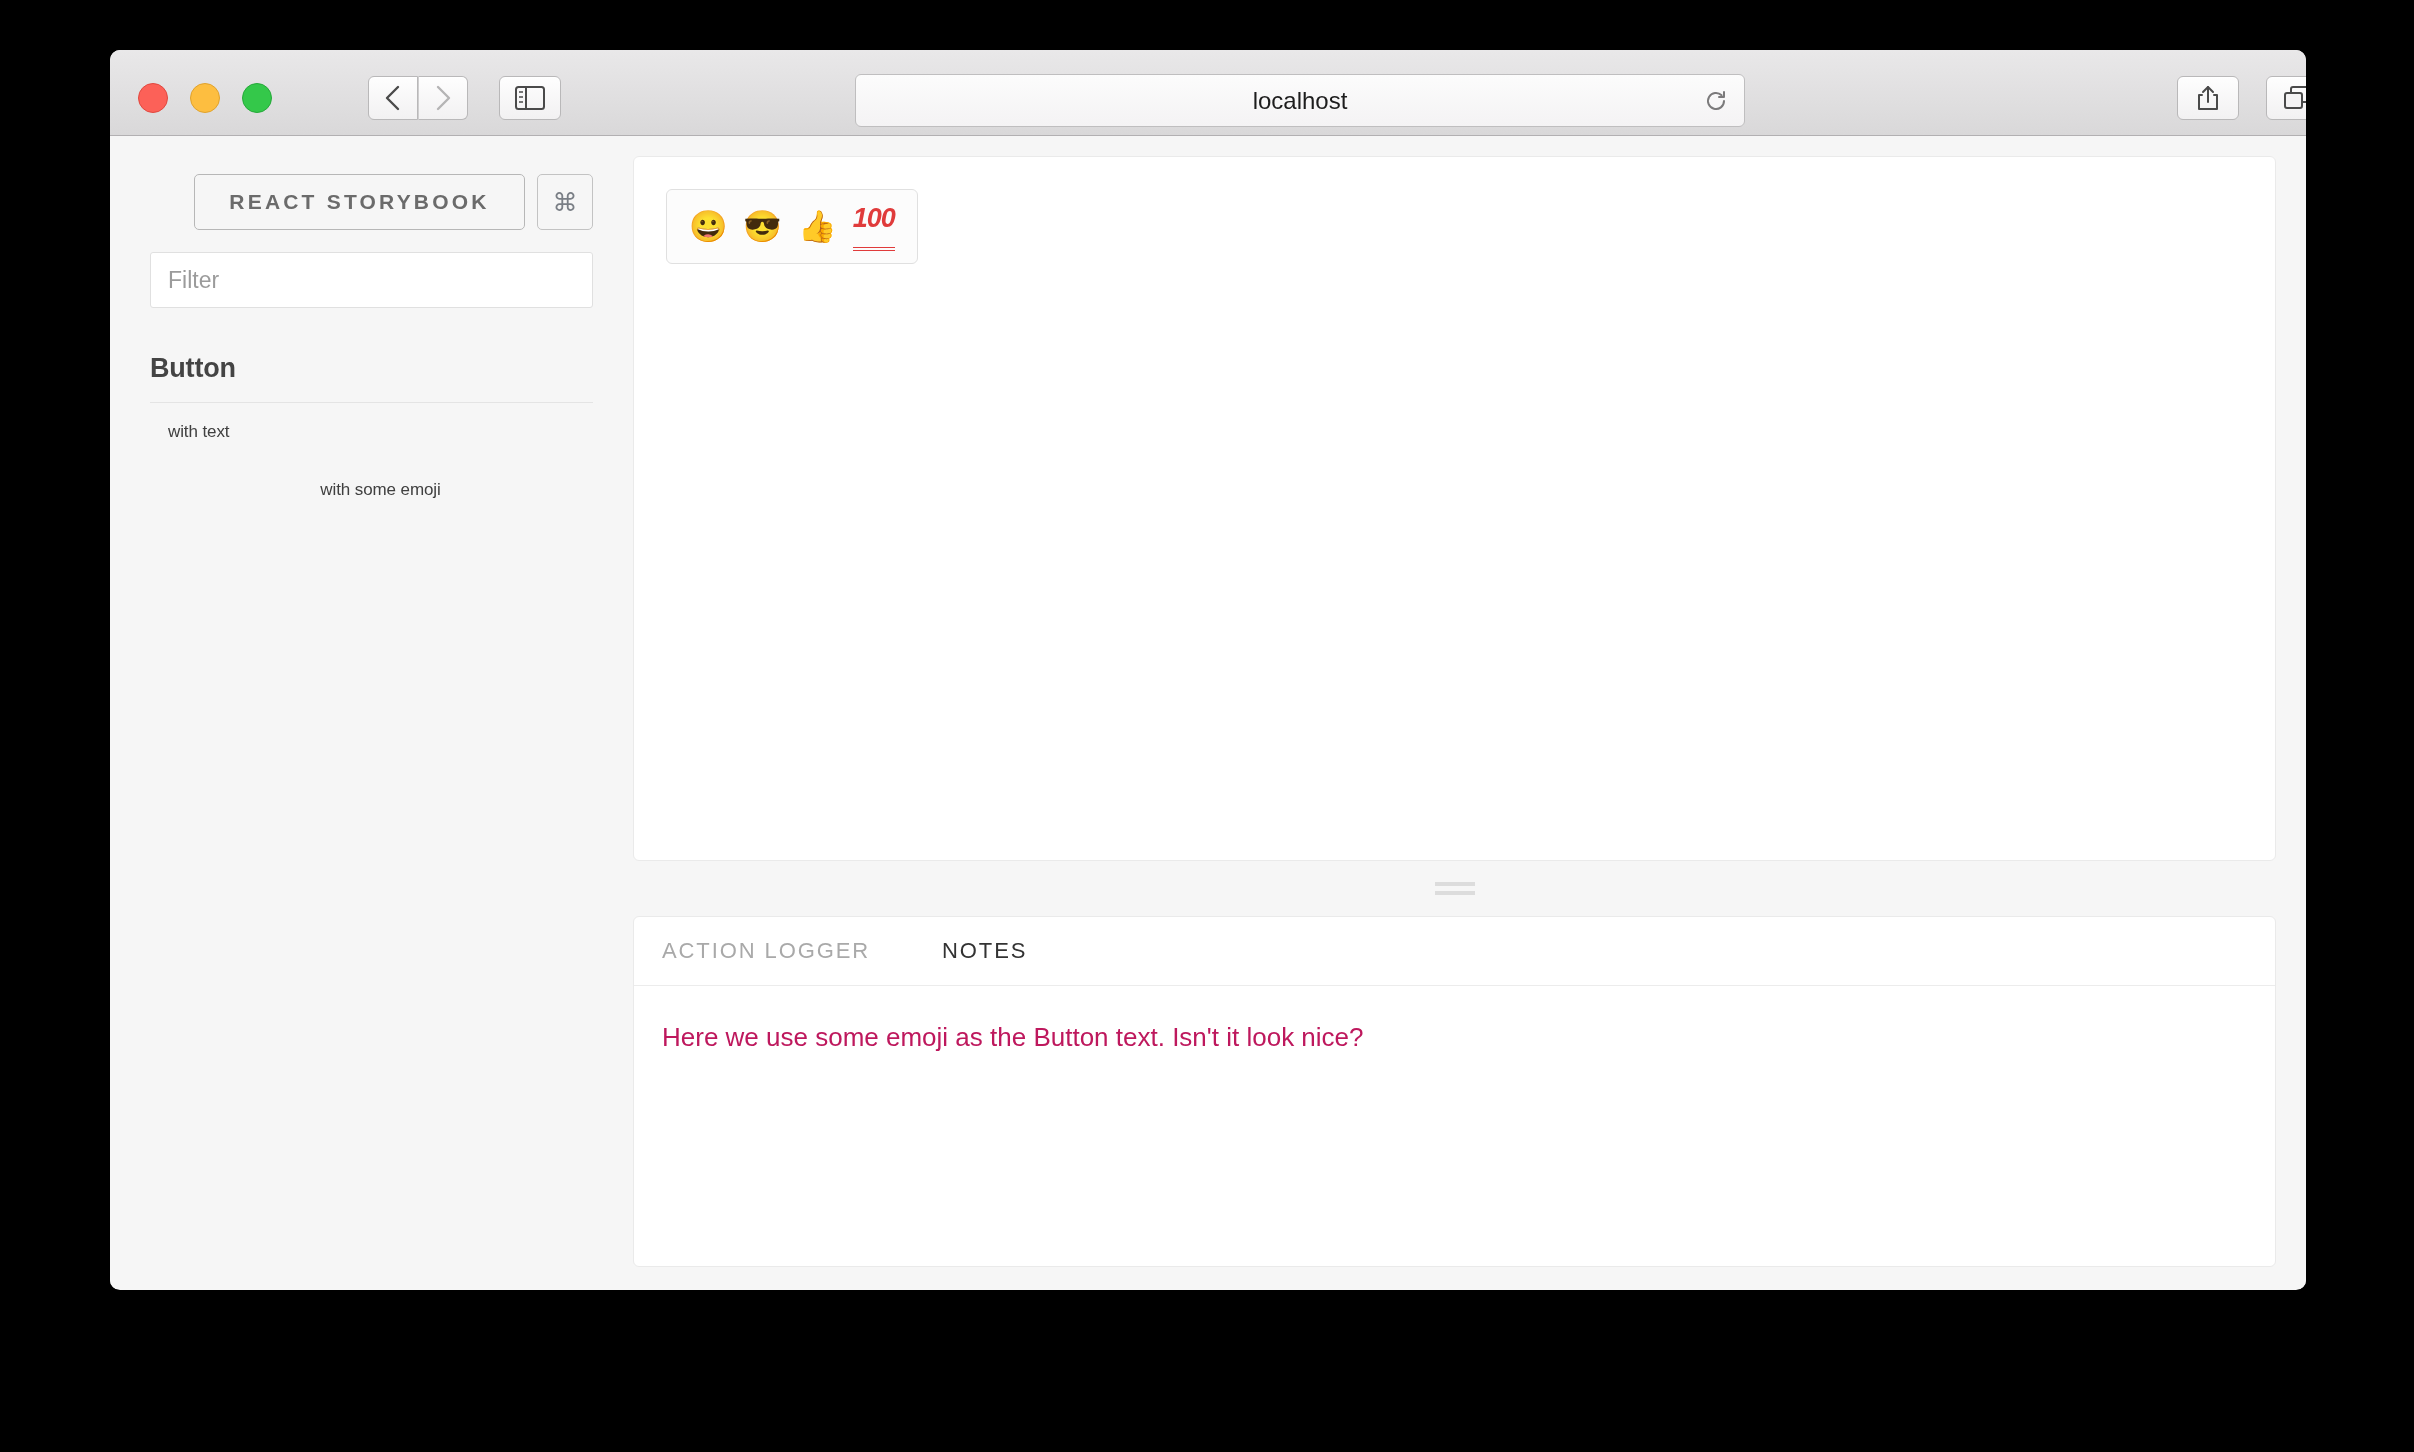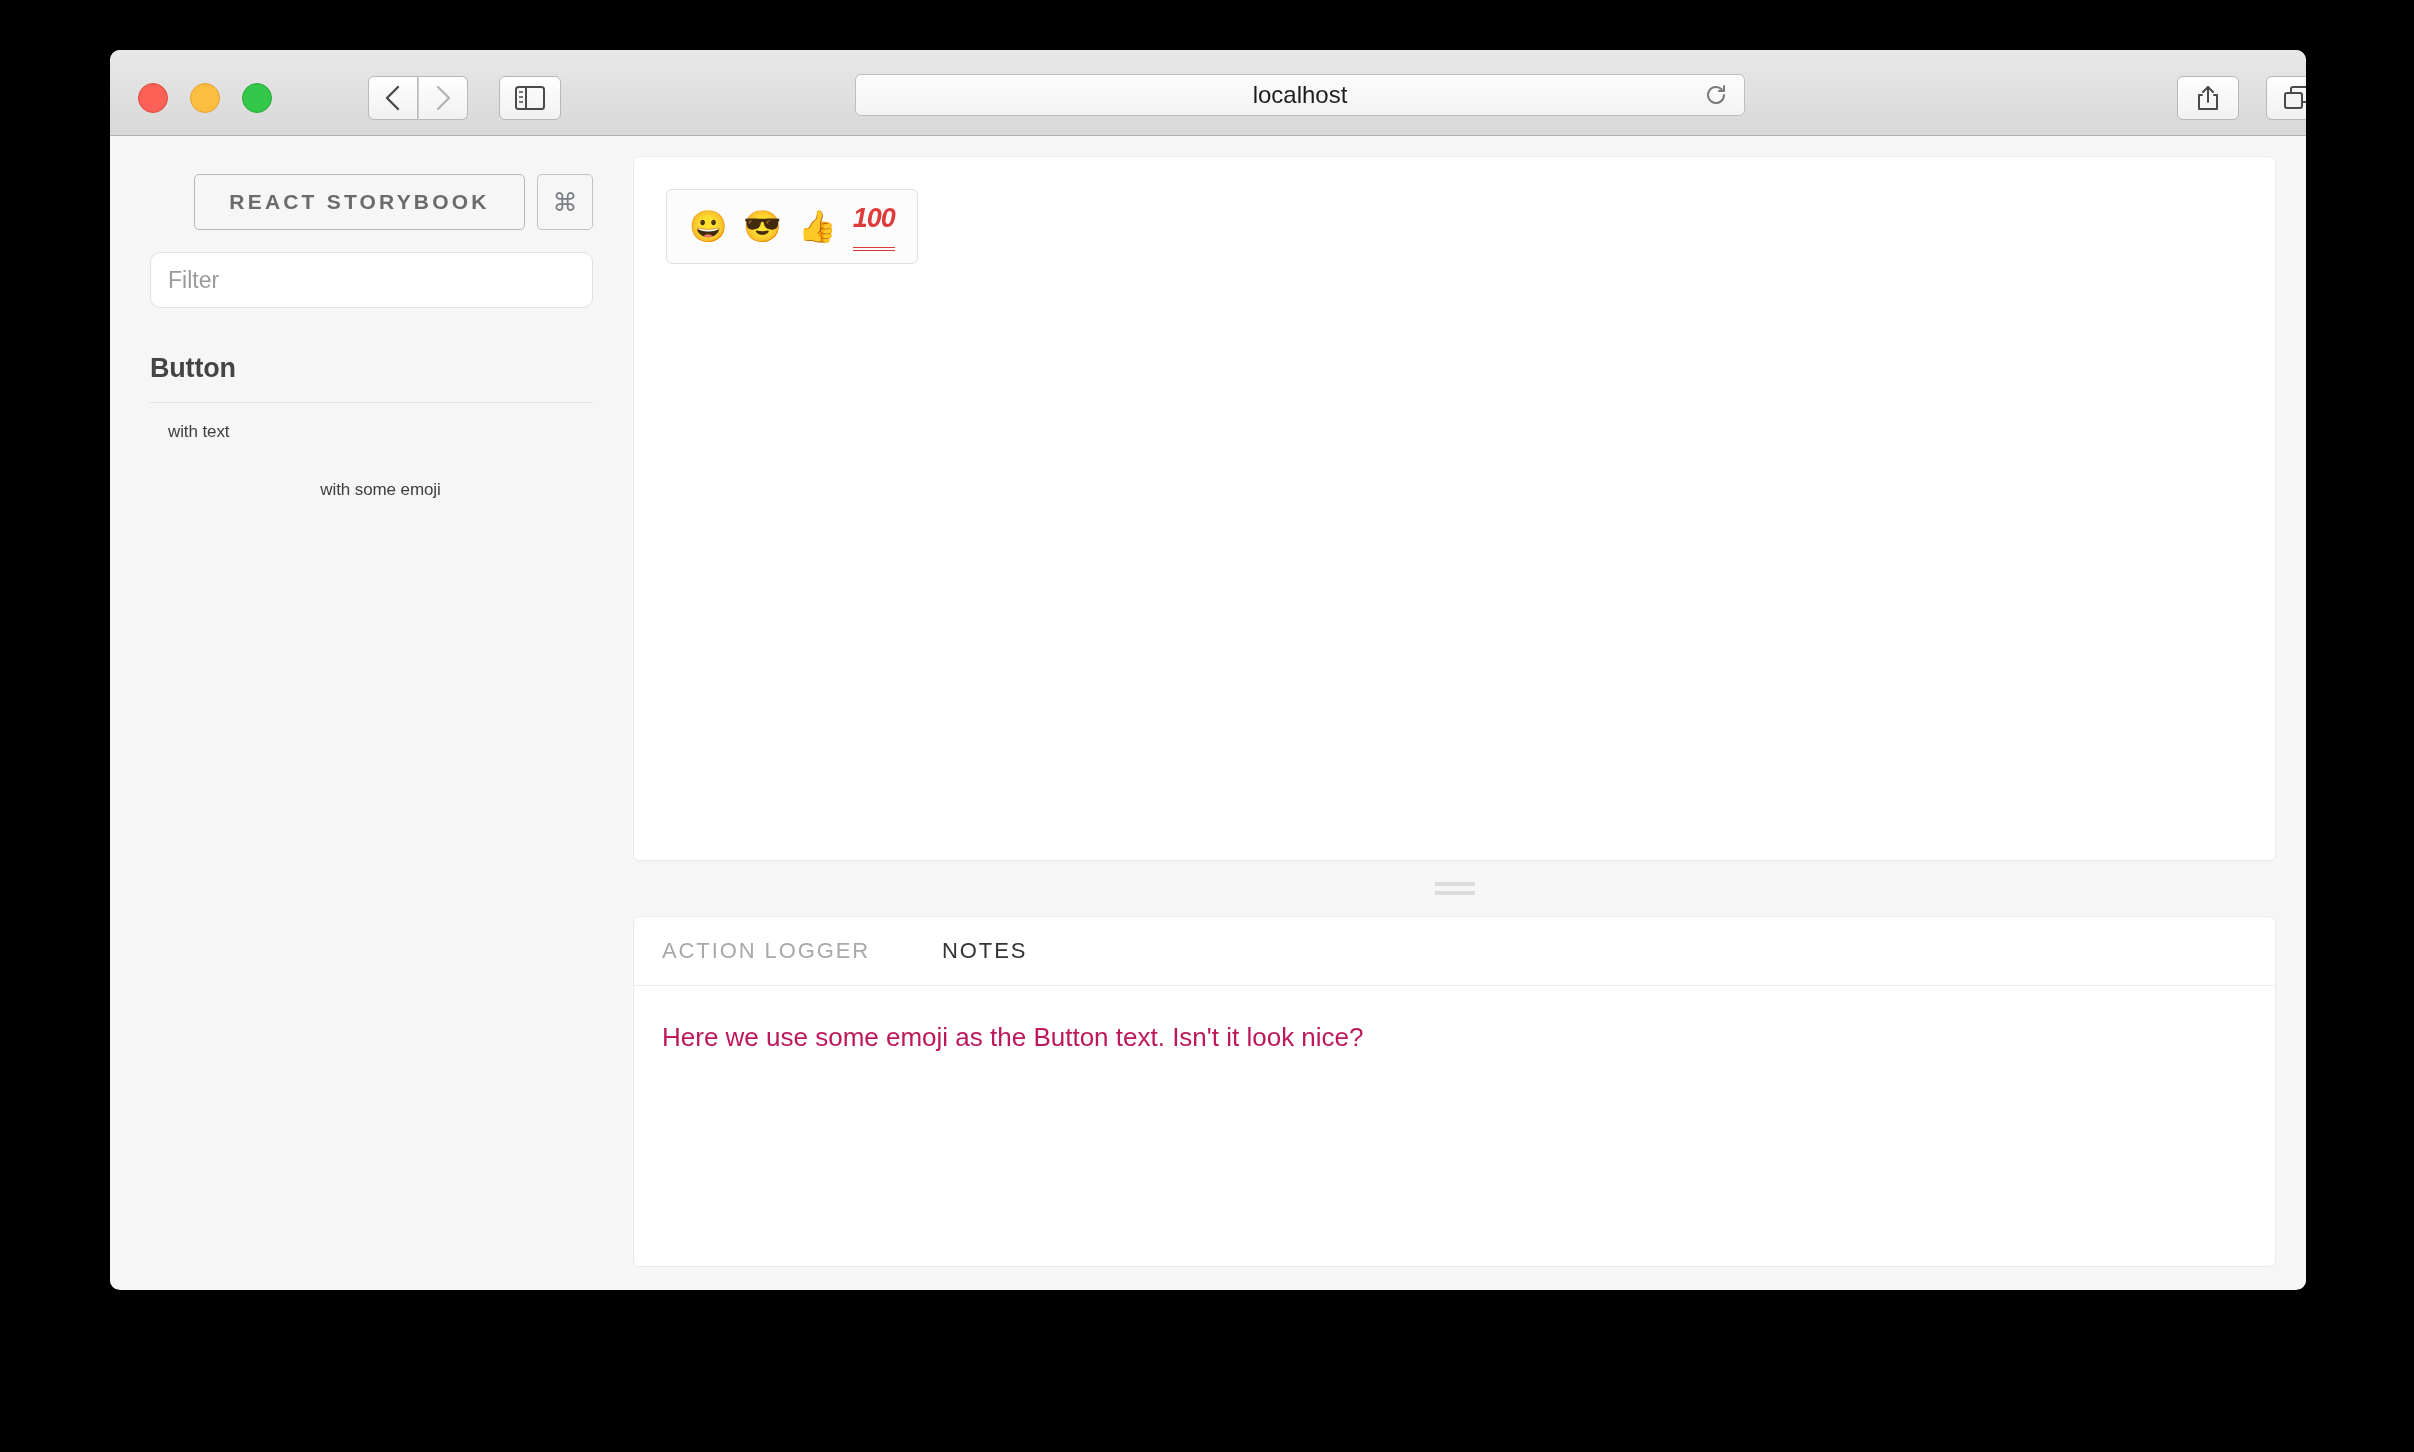--- a/index.html
+++ b/index.html
@@ -50,21 +50,21 @@
   .nav-fwd   { left: 308px; top: 26px; width: 50px; height: 44px;
                border-top-left-radius: 0; border-bottom-left-radius: 0;
                border-left: 1px solid #cfcecf; }
   .sidebar-toggle { left: 389px; top: 26px; width: 62px; height: 44px; }
   .share-btn { left: 2067px; top: 26px; width: 62px; height: 44px; }
   .tabs-btn  { left: 2156px; top: 26px; width: 62px; height: 44px; }
 
   .urlbar {
     position: absolute;
     left: 745px; top: 24px;
-    width: 890px; height: 42px;
+    width: 890px; height: 53px;
     background: linear-gradient(to bottom, #fcfcfc 0%, #f4f3f4 100%);
     border: 1px solid #bfbebf;
     border-radius: 6px;
     display: flex; align-items: center; justify-content: center;
   }
   .urlbar .url-text {
     font-size: 24px;
     color: #1d1d1d;
   }
   .reload-icon {
@@ -115,21 +115,21 @@
     color: #7a7f86;
     font-size: 25px;
     background: transparent;
   }
 
   .sb-filter {
     width: 100%;
     height: 56px;
     background: #ffffff;
     border: 1px solid #e0e0e0;
-    border-radius: 10px;
+    border-radius: 3px;
     padding: 0 17px;
     font-size: 23px;
     color: #333;
     font-family: "Liberation Sans", sans-serif;
     outline: none;
   }
   .sb-filter::placeholder { color: #9b9b9b; }
 
   .sb-kind {
     margin-top: 45px;

